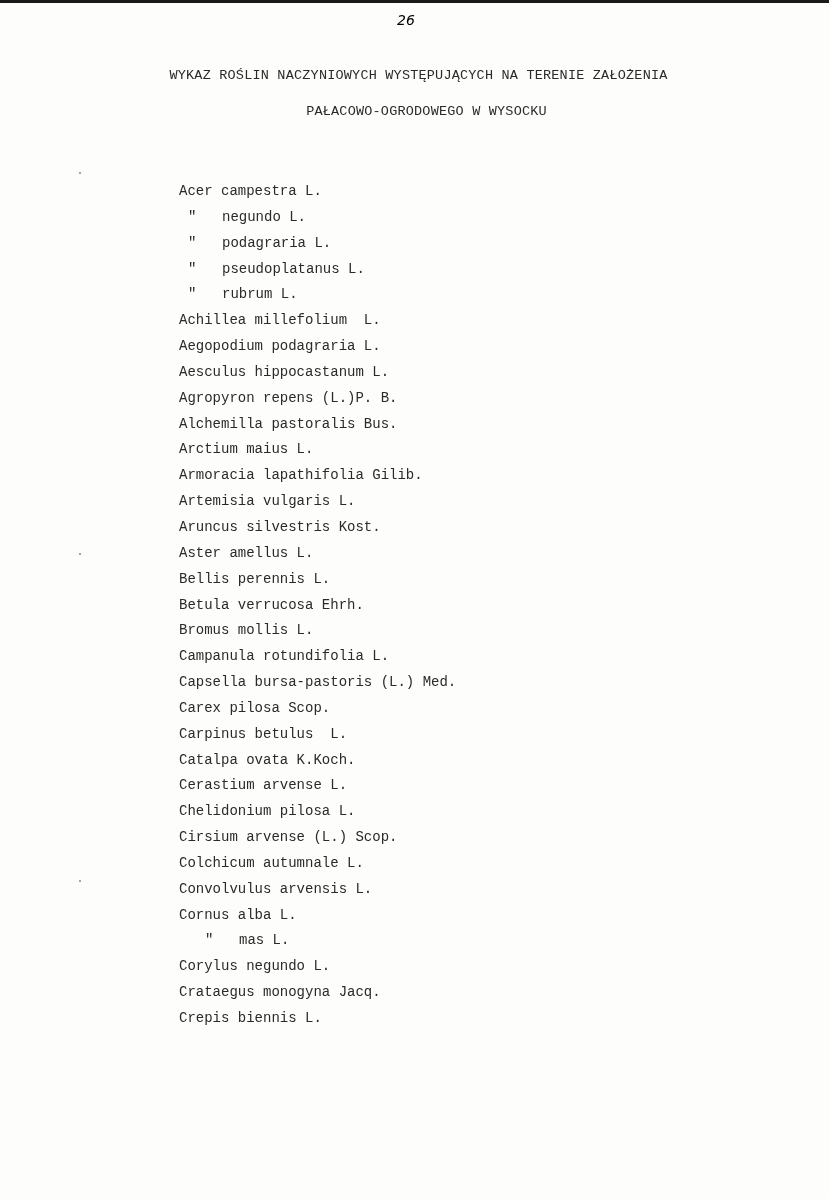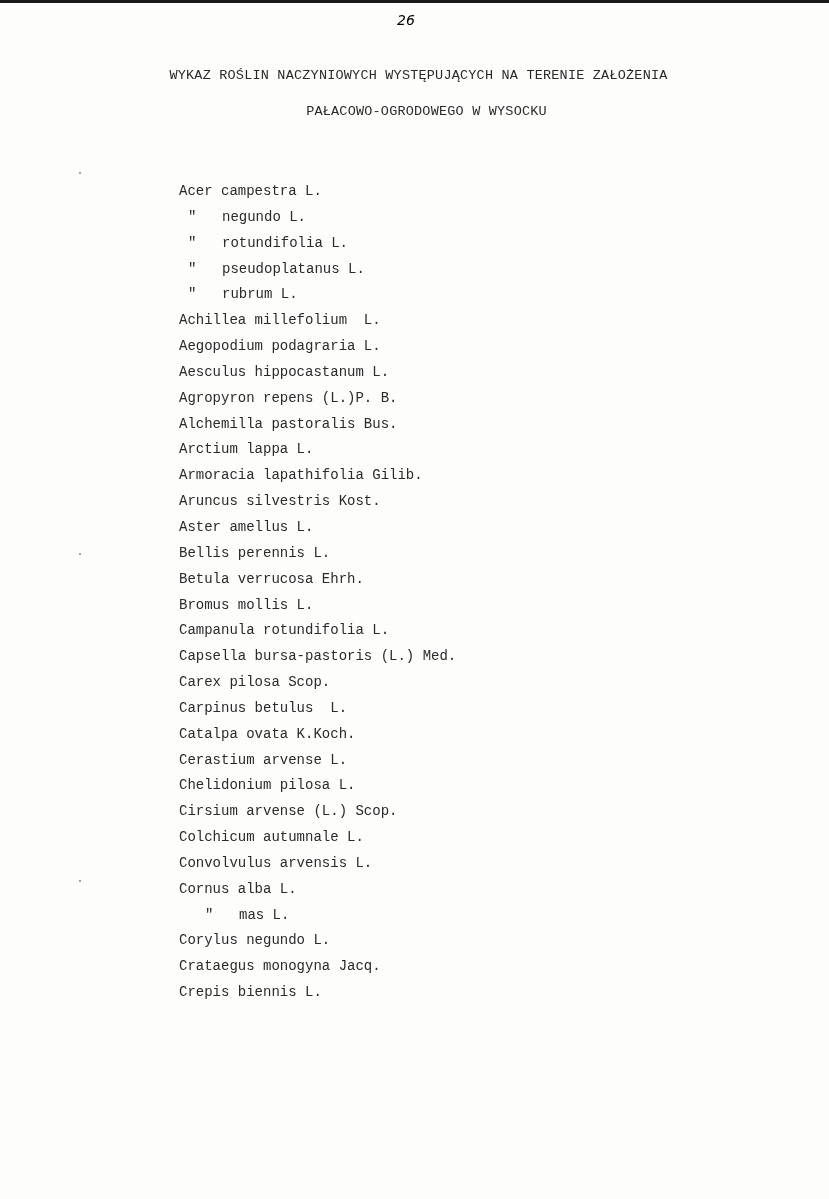--- a/index.html
+++ b/index.html
@@ -34,30 +34,31 @@
 <div class="title l1">WYKAZ ROŚLIN NACZYNIOWYCH WYSTĘPUJĄCYCH NA TERENIE ZAŁOŻENIA</div>
 <div class="title l2">PAŁACOWO-OGRODOWEGO W WYSOCKU</div>
 
 <div class="speck" style="left:79px;top:172px"></div>
 <div class="speck" style="left:79px;top:553px"></div>
 <div class="speck" style="left:79px;top:880px"></div>
 
 <ul class="list" id="species-list">
     <li class="item"><span>Acer campestra L.</span></li>
     <li class="item"><span class="ditto">"</span><span>negundo L.</span></li>
-    <li class="item"><span class="ditto">"</span><span>rotundifolia L.</span></li>
+    <li class="item"><span class="ditto">"</span><span>podagraria L.</span></li>
     <li class="item"><span class="ditto">"</span><span>pseudoplatanus L.</span></li>
     <li class="item"><span class="ditto">"</span><span>rubrum L.</span></li>
     <li class="item"><span>Achillea millefolium  L.</span></li>
     <li class="item"><span>Aegopodium podagraria L.</span></li>
     <li class="item"><span>Aesculus hippocastanum L.</span></li>
     <li class="item"><span>Agropyron repens (L.)P. B.</span></li>
     <li class="item"><span>Alchemilla pastoralis Bus.</span></li>
-    <li class="item"><span>Arctium lappa L.</span></li>
+    <li class="item"><span>Arctium maius L.</span></li>
     <li class="item"><span>Armoracia lapathifolia Gilib.</span></li>
+    <li class="item"><span>Artemisia vulgaris L.</span></li>
     <li class="item"><span>Aruncus silvestris Kost.</span></li>
     <li class="item"><span>Aster amellus L.</span></li>
     <li class="item"><span>Bellis perennis L.</span></li>
     <li class="item"><span>Betula verrucosa Ehrh.</span></li>
     <li class="item"><span>Bromus mollis L.</span></li>
     <li class="item"><span>Campanula rotundifolia L.</span></li>
     <li class="item"><span>Capsella bursa-pastoris (L.) Med.</span></li>
     <li class="item"><span>Carex pilosa Scop.</span></li>
     <li class="item"><span>Carpinus betulus  L.</span></li>
     <li class="item"><span>Catalpa ovata K.Koch.</span></li>

